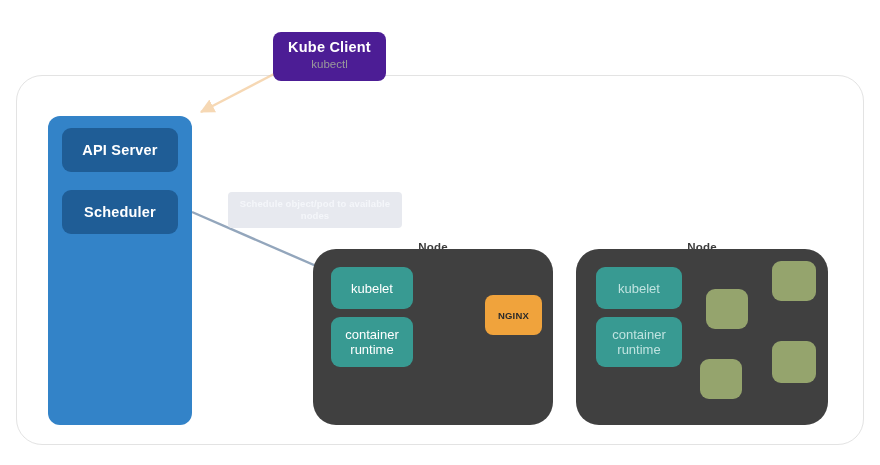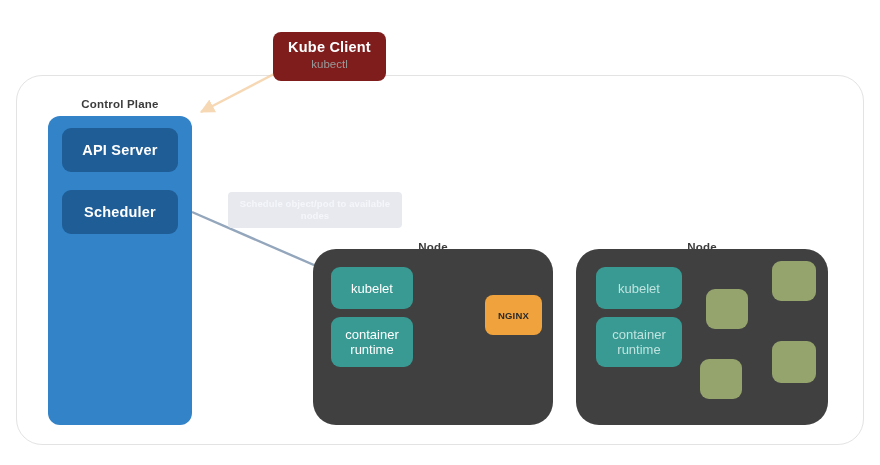--- a/index.html
+++ b/index.html
@@ -39,21 +39,21 @@
     pointer-events: none;
   }
 
   
   #kube-client {
     position: absolute;
     left: 273px;
     top: 32px;
     width: 113px;
     height: 49px;
-    background: #7f1d1d;
+    background: #4c1d95;
     border-radius: 8px;
     text-align: center;
     box-sizing: border-box;
     padding-top: 7px;
   }
   #kube-client .kc-title {
     font-size: 14.5px;
     font-weight: bold;
     color: #ffffff;
     line-height: 17px;
@@ -248,21 +248,20 @@
     <line x1="418" y1="289" x2="481" y2="303" stroke="#c2186f" stroke-width="4" marker-end="url(#arrow-magenta)"></line>
 
     <line x1="420" y1="337" x2="481" y2="320" stroke="#000000" stroke-width="4" marker-end="url(#arrow-black)"></line>
   </svg>
 
   <div id="kube-client">
     <div class="kc-title">Kube Client</div>
     <div class="kc-sub">kubectl</div>
   </div>
 
-  <div id="control-plane-label">Control Plane</div>
 
   <div id="control-plane-box">
     <div id="cp-api-server" class="cp-item">API Server</div>
     <div id="cp-scheduler" class="cp-item">Scheduler</div>
   </div>
 
   <div id="schedule-note">
     <div>
       <span>Schedule object/pod to available</span><br>
       <span>nodes</span>

